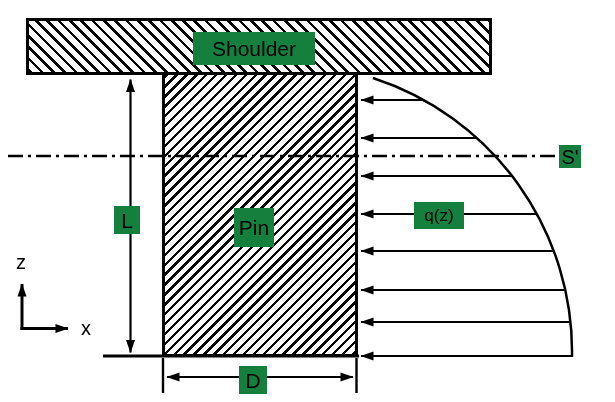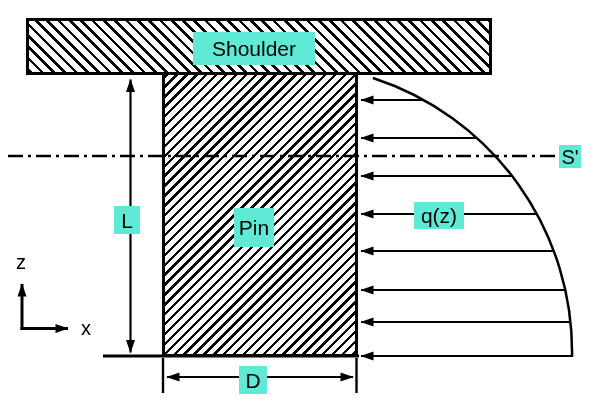--- a/index.html
+++ b/index.html
@@ -17,28 +17,28 @@
   .pin-body{
     position:absolute;left:162px;top:75px;width:196px;height:282px;
     box-sizing:border-box;border:3px solid #000;border-top:none;
     background:repeating-linear-gradient(135deg,#000 0 2.4px,#fff 2.4px 7px);
     z-index:1;
   }
   
   svg.linework{position:absolute;left:0;top:0;z-index:2;}
   
   .lbl{
-    position:absolute;z-index:3;background:#5eead4;color:#000;
+    position:absolute;z-index:3;background:#15803d;color:#000;
     display:flex;align-items:center;justify-content:center;
     font-size:21px;line-height:1;white-space:nowrap;
   }
   .lbl.plain{background:transparent;}
   .shoulder-label{left:193px;top:32px;width:122px;height:33px;font-size:21px;}
   .pin-label{left:234px;top:208px;width:40px;height:39px;font-size:21px;}
-  .qz-label{left:414px;top:202px;width:50px;height:27px;font-size:21px;}
+  .qz-label{left:414px;top:202px;width:50px;height:27px;font-size:17px;}
   .sprime-label{left:559px;top:145px;width:22px;height:23px;font-size:20px;}
   .l-label{left:114px;top:206px;width:26px;height:28px;font-size:21px;}
   .d-label{left:239px;top:366px;width:28px;height:28px;font-size:21px;}
   .z-label{left:12px;top:250px;width:18px;height:24px;font-size:20px;}
   .x-label{left:77px;top:316px;width:18px;height:24px;font-size:20px;}
 </style>
 </head>
 <body>
 
 <div class="canvas">

